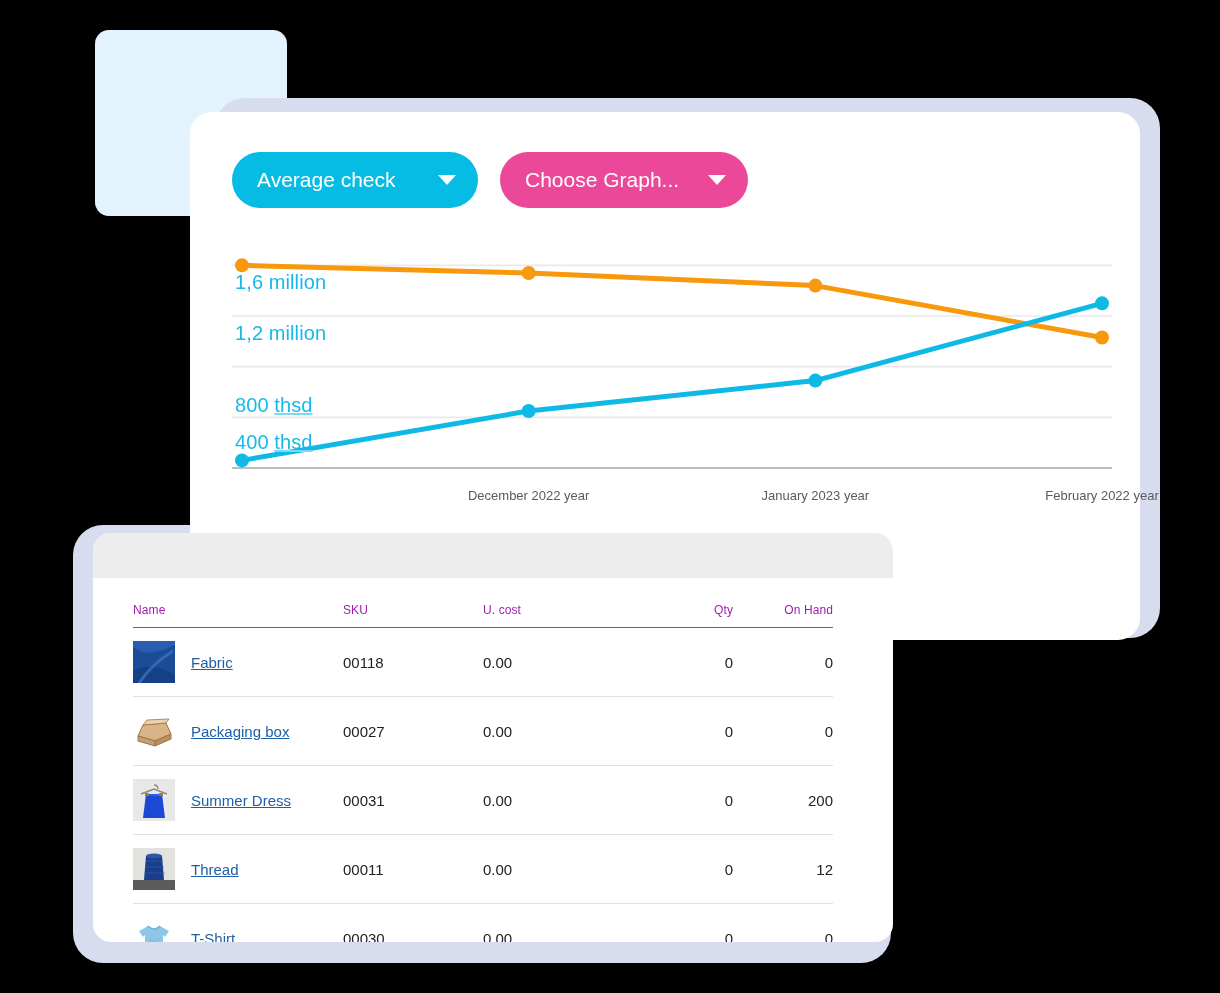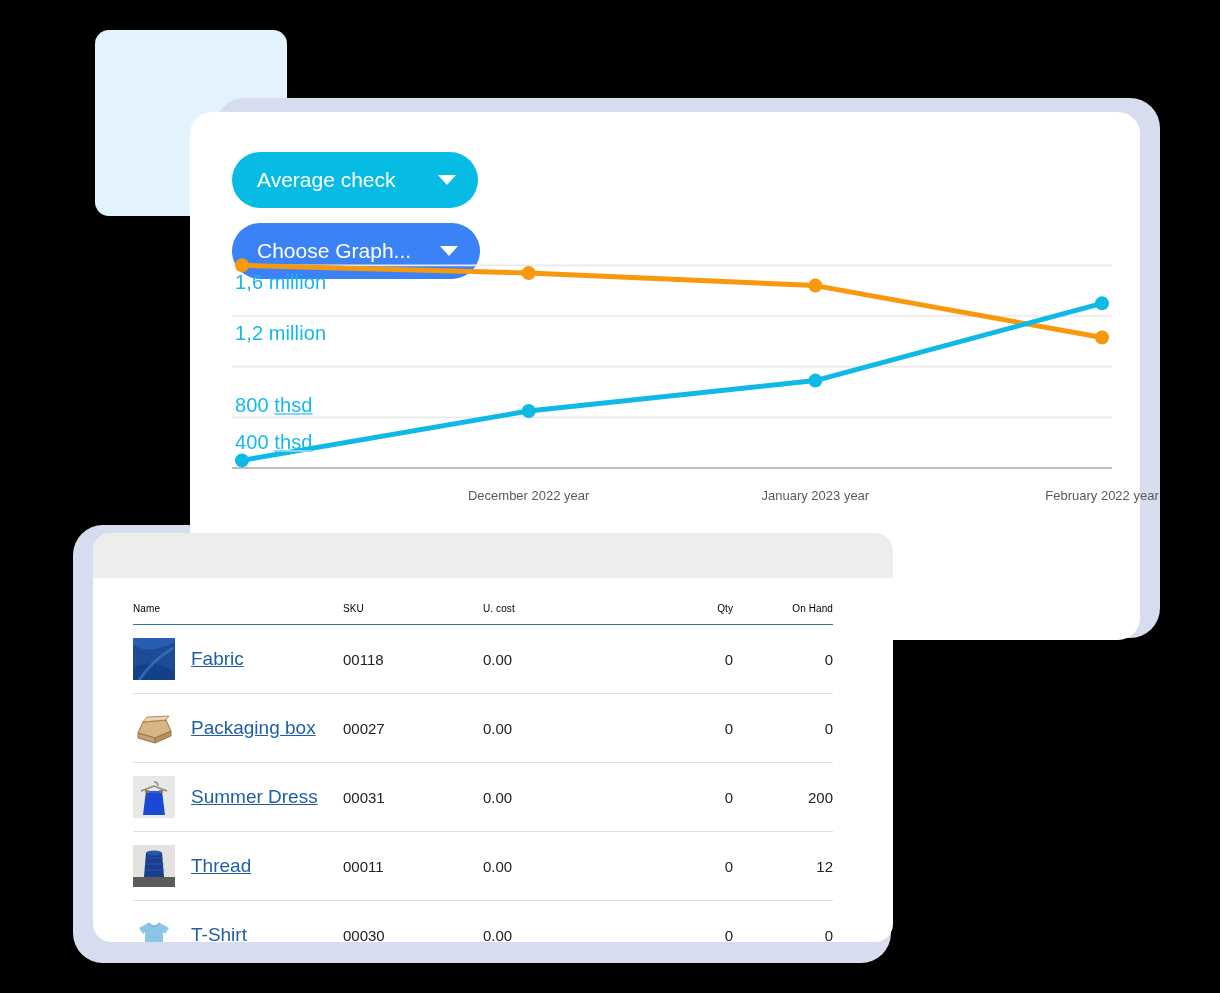--- a/index.html
+++ b/index.html
@@ -24,21 +24,21 @@
   .card-top {
     left:190px; top:112px; width:950px; height:528px; border-radius:22px;
   }
   .card-bottom {
     left:93px; top:533px; width:800px; height:409px; border-radius:18px;
     overflow:hidden;
   }
   .card-bottom-header { height:45px; background:#EDEDED; width:100%; }
 
   
-  .controls { position:absolute; left:42px; top:40px; display:flex; gap:15px;flex-direction:column; }
+  .controls { position:absolute; left:42px; top:40px; display:flex; gap:22px; }
   .dd {
     display:flex; align-items:center; justify-content:space-between;
     height:56px; border-radius:28px; padding:0 22px 0 25px;
     color:#fff; font-size:21px; cursor:pointer; border:none;
     font-family:"Liberation Sans", sans-serif;
   }
   .dd-avg    { width:246px; background:#06BCE4; }
   .dd-graph  { width:248px; background:#F8980C; }
   .dd-label  { white-space:nowrap; }
   .caret {
@@ -60,33 +60,33 @@
   }
   .xlabel {
     position:absolute; font-size:13px; color:#5A5A5A; white-space:nowrap;
     transform:translateX(-50%);
   }
 
   
   .table-area { position:absolute; left:40px; top:70px; width:700px; }
   table { width:700px; border-collapse:collapse; }
   thead th {
-    font-size:10px; font-weight:400; color:#000000; padding:0 0 10px 0;
+    font-size:12px; font-weight:400; color:#a21caf; padding:0 0 10px 0;
     border-bottom:1.6px solid #3A6EA5; text-align:left; letter-spacing:.1px;
   }
   thead th.num { text-align:right; }
   tbody td {
     font-size:15px; color:#222; padding:13px 0; border-bottom:1px solid #E0E0E0;
     vertical-align:middle;
   }
   tbody td.num { text-align:right; }
   .prod-cell { display:flex; align-items:center; gap:16px; }
   .thumb { width:42px; height:42px; flex:0 0 42px; border-radius:1px; }
   .prod-link {
-    color:#1F5FA8; text-decoration:underline; font-size:19px; cursor:pointer;
+    color:#1F5FA8; text-decoration:underline; font-size:15px; cursor:pointer;
     white-space:nowrap;
   }
   .col-name { width:210px; }
   .col-sku  { width:140px; }
   .col-cost { width:150px; }
   .col-qty  { width:100px; }
   .col-hand { width:100px; }
 </style>
 </head>
 <body>
@@ -97,21 +97,21 @@
   <div class="shadow-card shadow-top"></div>
   <div class="shadow-card shadow-bottom"></div>
 
   <div class="card card-top">
 
     <div class="controls">
       <button class="dd dd-avg" style="background: rgb(6, 188, 228);">
         <span class="dd-label">Average check</span>
         <span class="caret"></span>
       </button>
-      <button class="dd dd-graph" style="background: #3b82f6;">
+      <button class="dd dd-graph" style="background: #ec4899;">
         <span class="dd-label">Choose Graph...</span>
         <span class="caret"></span>
       </button>
     </div>
 
     <div class="chart-wrap">
       <svg class="chart-svg" viewBox="0 0 880 250" preserveAspectRatio="none">
         <g id="gridlines">
             <line x1="0" x2="880" y1="35.33333333333334" y2="35.33333333333334" stroke="#E9E9E9" stroke-width="1.6"></line>
             <line x1="0" x2="880" y1="86" y2="86" stroke="#E9E9E9" stroke-width="1.6"></line>

